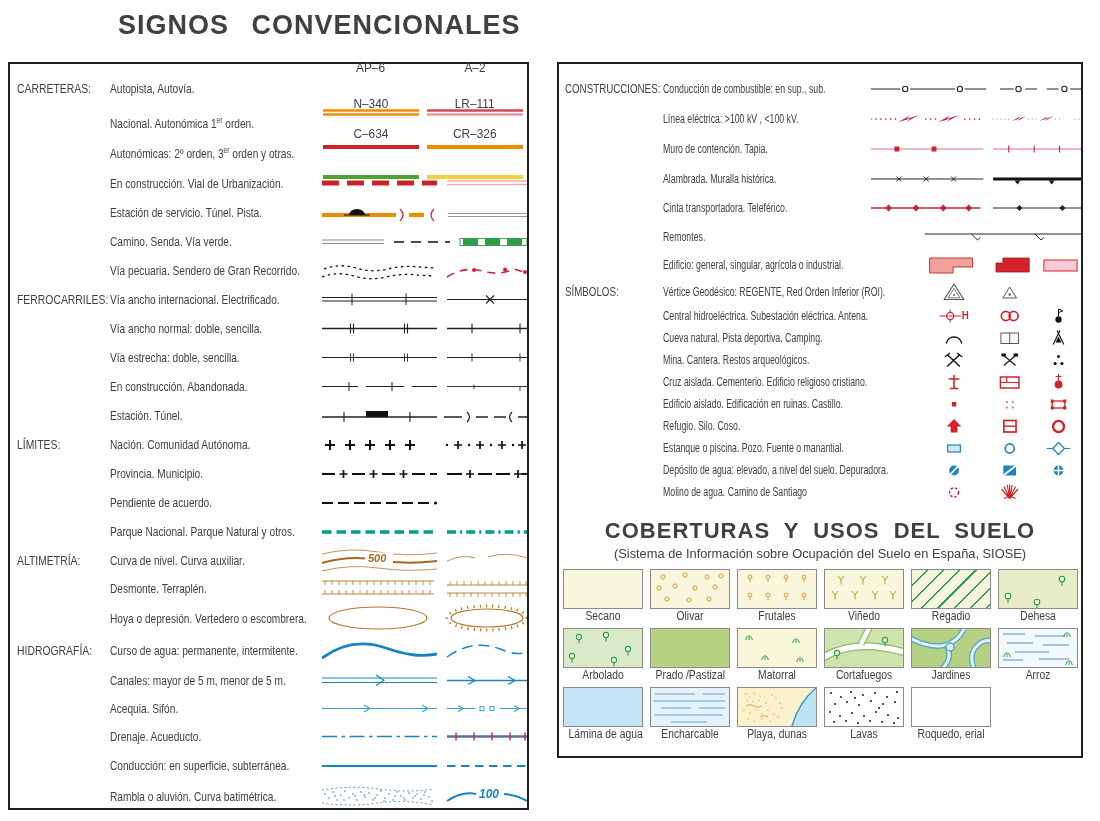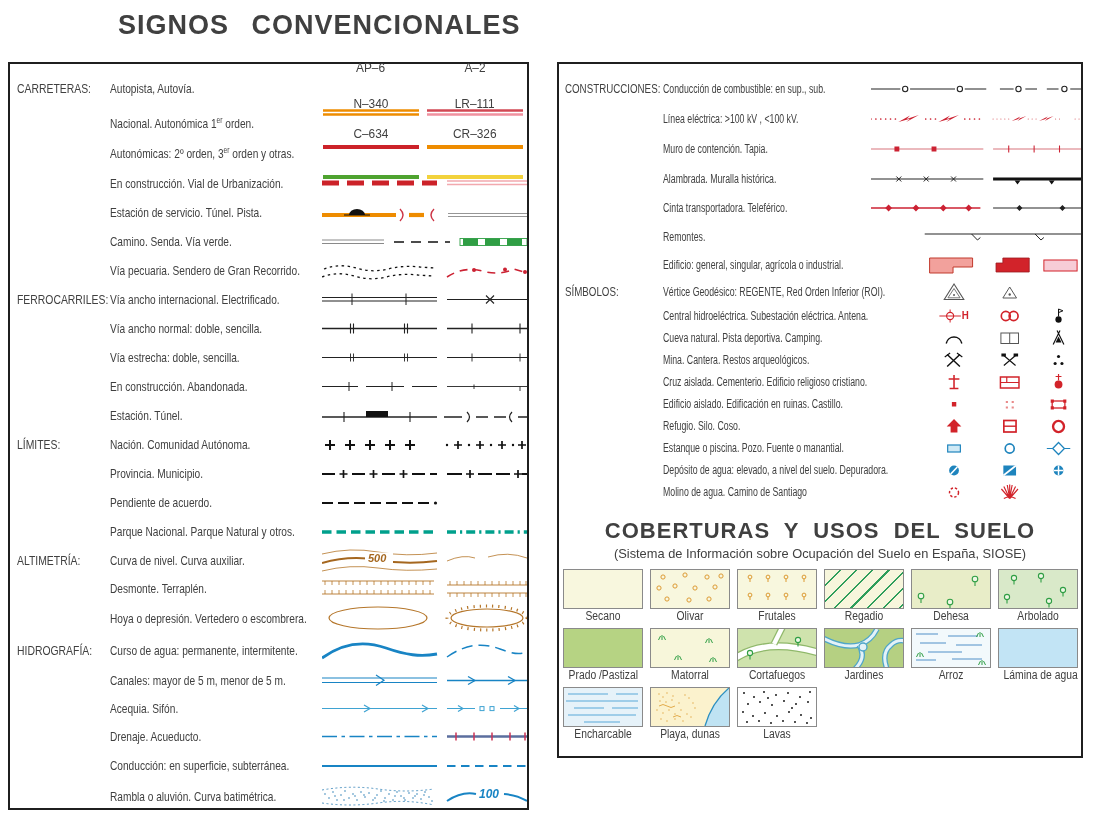--- a/index.html
+++ b/index.html
@@ -692,20 +692,28 @@
               <circle cx="48" cy="25" r="1.9"></circle>
                   <line x1="48" y1="26.9" x2="48" y2="30"></line>
                   <circle cx="66" cy="25" r="1.9"></circle>
                   <line x1="66" y1="26.9" x2="66" y2="30"></line>
                 </g>
               </svg>
             </div>
           <span class="lab">Frutales</span>
           </div>
 
+        <div class="cell">
+          <div class="sw" style="background:#f8f7de">
+            <svg width="78" height="38">
+                <path d="M16,10l-3,-4 M16,10l3,-4 M16,10v4.5 M38,10l-3,-4 M38,10l3,-4 M38,10v4.5 M60,10l-3,-4 M60,10l3,-4 M60,10v4.5 M10,25l-3,-4 M10,25l3,-4 M10,25v4.5 M30,25l-3,-4 M30,25l3,-4 M30,25v4.5 M50,25l-3,-4 M50,25l3,-4 M50,25v4.5 M68,25l-3,-4 M68,25l3,-4 M68,25v4.5" stroke="#bb9933" stroke-width="1" fill="none"></path>
+              </svg>
+            </div>
+          <span class="lab">Viñedo</span>
+          </div>
 
         <div class="cell">
           <div class="sw" style="background:#f7f6dc;background-image:repeating-linear-gradient(135deg,transparent 0 10px,#2e9e5b 10px 11.5px)"></div>
           <span class="lab">Regadio</span>
           </div>
 
         <div class="cell">
           <div class="sw" style="background:#e8edc8">
             <svg width="78" height="38">
                 <g stroke="#2f9e44" stroke-width="1.1" fill="#eef6e4">
@@ -827,16 +835,20 @@
 
         <div class="cell">
           <div class="sw" style="background:#ffffff">
             <svg width="78" height="38">
                 <path d="M6,5h0M16,9h0M26,4h0M38,7h0M50,5h0M62,9h0M72,4h0M10,16h0M22,14h0M34,17h0M46,13h0M58,16h0M70,14h0M5,24h0M15,28h0M27,25h0M39,28h0M51,24h0M63,27h0M73,30h0M9,34h0M21,33h0M33,35h0M45,33h0M57,34h0M69,35h0M30,10h0M54,20h0" stroke="#1a1a1a" stroke-width="2" stroke-linecap="round"></path>
               </svg>
             </div>
           <span class="lab">Lavas</span>
           </div>
 
+        <div class="cell">
+          <div class="sw" style="background:#fdfdfb"></div>
+          <span class="lab">Roquedo, erial</span>
+          </div>
       </div>
     </div>
   </div>
 </div>
 
 </body></html>

